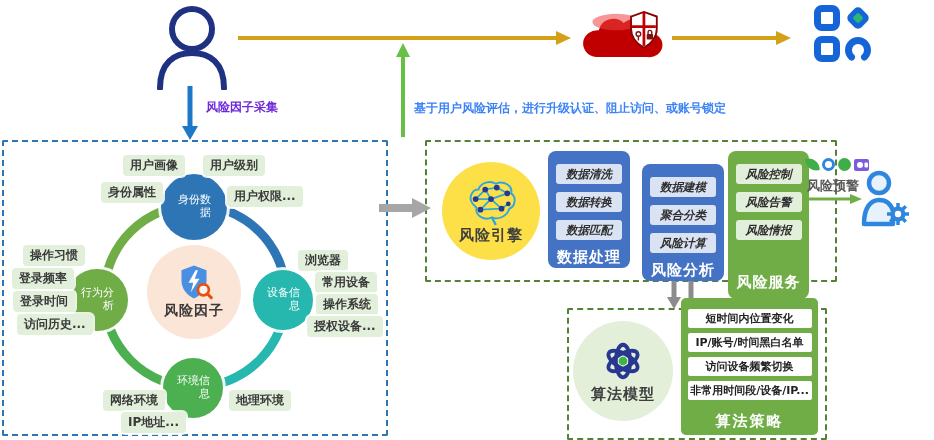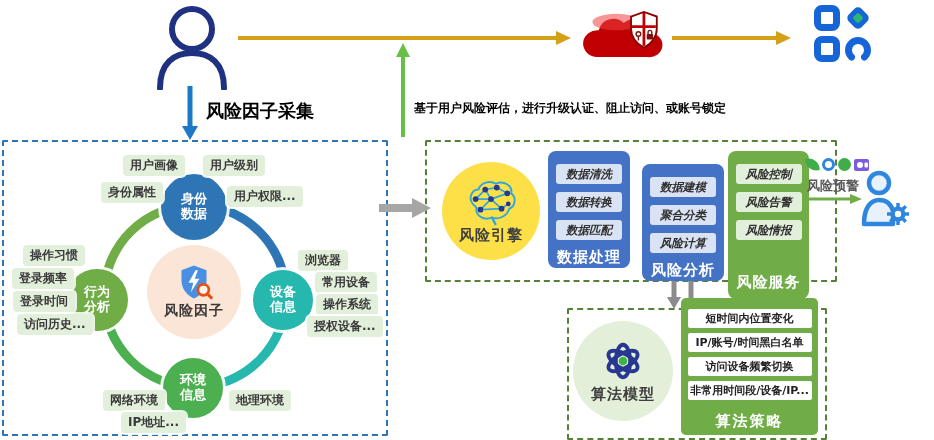--- a/index.html
+++ b/index.html
@@ -4,44 +4,44 @@
 <style>
   html,body{margin:0;padding:0;background:#fff;}
   body{width:934px;height:440px;position:relative;overflow:hidden;
        font-family:"DejaVu Sans","Liberation Sans",sans-serif;}
   .abs{position:absolute;}
   svg{display:block;}
   
   .dash-box{position:absolute;border:2px dashed #2e75b6;border-radius:2px;background:transparent;z-index:1;}
   .dash-green{border-color:#538135;}
   
-  .node{position:absolute;border-radius:50%;color:#fff;font-weight:bold;font-size:13px;line-height:1.15;
-        display:flex;align-items:center;justify-content:center;text-align:center;z-index:4;
+  .node{position:absolute;border-radius:50%;color:#fff;font-weight:normal;font-size:11px;line-height:1.15;
+        display:flex;align-items:center;justify-content:center;text-align:right;z-index:4;
         box-shadow:0 0 0 3px rgba(255,255,255,.9);}
   .center-circle{position:absolute;border-radius:50%;background:#fbe5d6;z-index:3;
         display:flex;flex-direction:column;align-items:center;justify-content:center;gap:2px;}
   .center-label{font-size:14px;font-weight:bold;color:#3b3838;letter-spacing:1px;}
   .pill{position:absolute;background:#e2efda;border-radius:4px;padding:2px 7px;font-size:12px;font-weight:bold;
         color:#3a3a3a;white-space:nowrap;z-index:4;box-shadow:0 0 0 2px rgba(255,255,255,.85);}
   
   .eng-circle{position:absolute;border-radius:50%;background:#fde047;z-index:3;
         display:flex;flex-direction:column;align-items:center;justify-content:center;}
   .eng-title{font-size:15px;font-weight:bold;color:#3f3f3f;letter-spacing:1px;}
   .col{position:absolute;border-radius:8px;display:flex;flex-direction:column;align-items:center;
        padding:13px 8px 7px;box-sizing:border-box;z-index:3;}
   .col-blue{background:#4472c4;}
   .col-green{background:#70ad47;}
   .col-item{width:66px;box-sizing:border-box;border-radius:3px;text-align:center;font-size:11.5px;font-weight:bold;
        color:#2f2f2f;padding:2.5px 0;margin-bottom:8px;font-style:italic;}
   .item-blue{background:#dae3f3;}
   .item-green{background:#e2efda;}
   .col-label{margin-top:auto;color:#fff;font-weight:bold;font-size:15px;letter-spacing:1px;}
   
-  .caption{position:absolute;font-size:12px;font-weight:bold;color:#000000;white-space:nowrap;z-index:5;}
-  .collect{position:absolute;font-size:18px;font-weight:bold;color:#000000;white-space:nowrap;z-index:5;text-align:center;}
+  .caption{position:absolute;font-size:12px;font-weight:bold;color:#3b82f6;white-space:nowrap;z-index:5;}
+  .collect{position:absolute;font-size:12px;font-weight:bold;color:#6d28d9;white-space:nowrap;z-index:5;text-align:center;}
   .out-label{position:absolute;font-size:13px;font-weight:bold;color:#595959;z-index:5;}
   
   .algo-circle{position:absolute;border-radius:50%;background:#e3efd9;z-index:3;
         display:flex;flex-direction:column;align-items:center;justify-content:center;gap:1px;}
   .algo-title{font-size:15px;font-weight:bold;color:#3f3f3f;letter-spacing:1px;}
   .strategy{position:absolute;background:#70ad47;border-radius:5px;padding:11px 6px 4px;box-sizing:border-box;
         display:flex;flex-direction:column;align-items:center;z-index:3;}
   .strategy-row{width:124px;box-sizing:border-box;background:#fff;border-radius:2px;text-align:center;
         font-size:11px;font-weight:bold;color:#222;padding:2px 0;margin-bottom:5px;white-space:nowrap;overflow:hidden;}
   .strategy-label{margin-top:auto;color:#fff;font-weight:bold;font-size:15px;letter-spacing:2px;}

